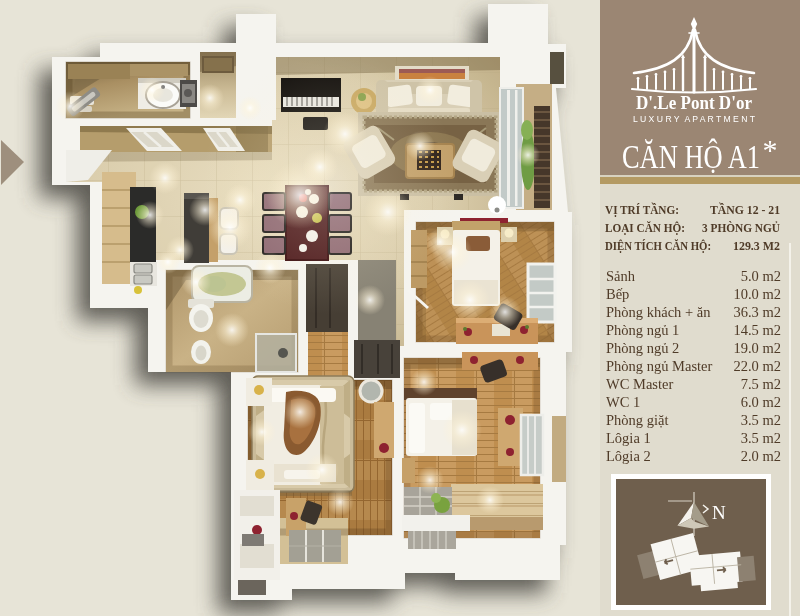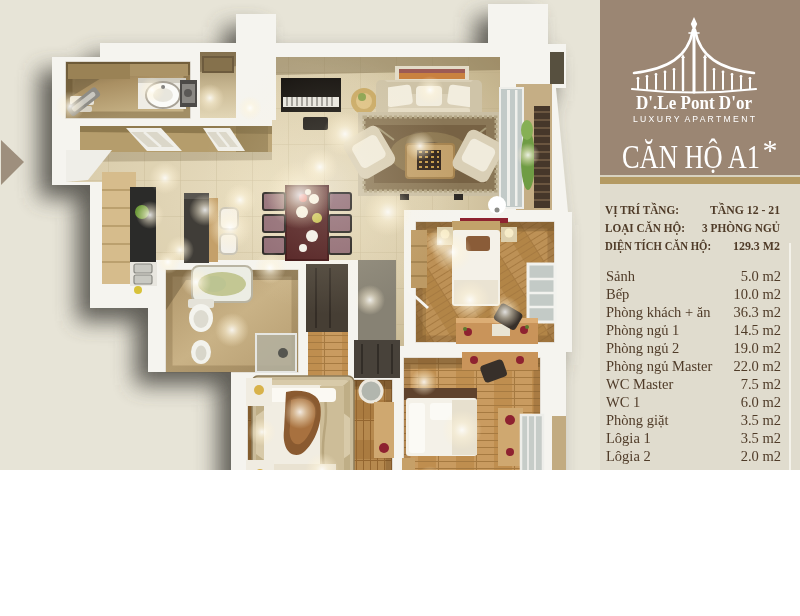--- a/index.html
+++ b/index.html
@@ -1,16 +1,16 @@
 <!DOCTYPE html>
 <html><head>
 <meta charset="utf-8">
 <style>
   html,body{margin:0;padding:0}
-  .page{position:relative;width:800px;height:470px;background:#14b8a6;overflow:hidden;font-family:"Liberation Serif",serif}
+  .page{position:relative;width:800px;height:616px;background:#14b8a6;overflow:hidden;font-family:"Liberation Serif",serif}
   svg{position:absolute;top:0;left:0;display:block}
 </style>
 </head>
 <body>
 <div class="page">
 <svg width="800" height="616" viewBox="0 0 800 616">
 <defs>
   <filter id="blurShadow" x="-20%" y="-20%" width="140%" height="140%">
     <feGaussianBlur stdDeviation="11"></feGaussianBlur>
   </filter>

